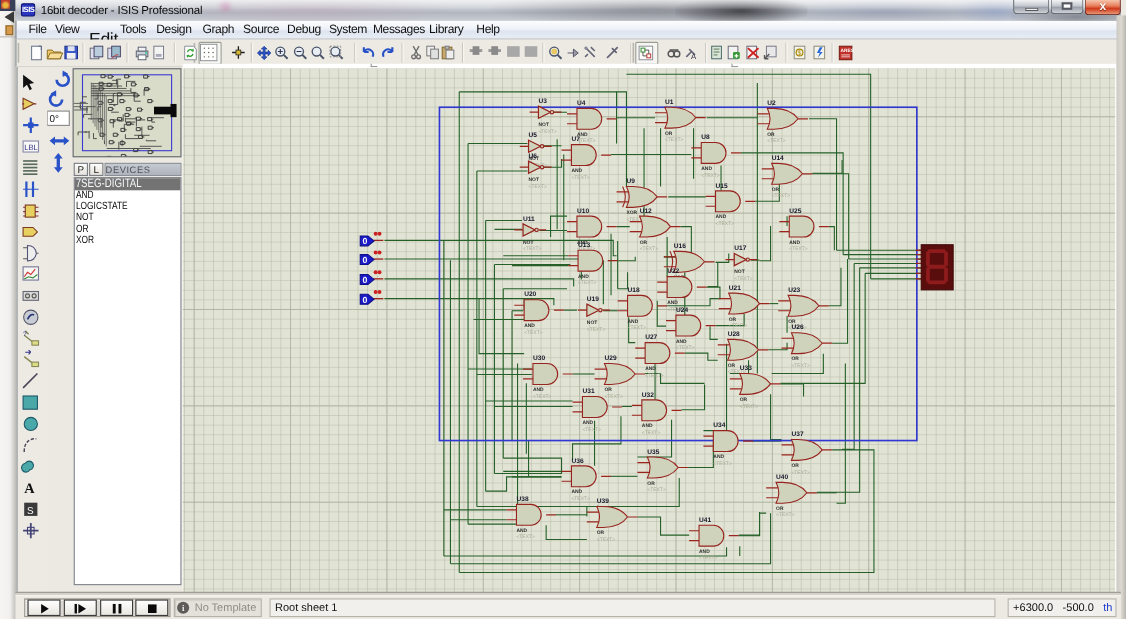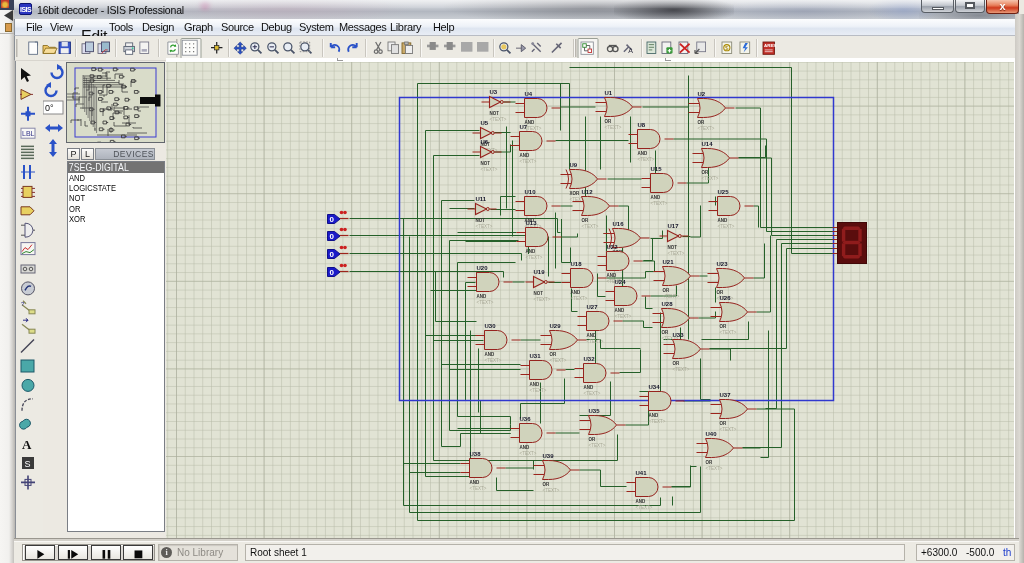--- a/index.html
+++ b/index.html
@@ -479,21 +479,21 @@
     <path d="M16,21.8 H56" stroke="#383838" stroke-width="0.7" fill="none"></path>
     <path d="M16,24.0 H60" stroke="#383838" stroke-width="0.7" fill="none"></path>
     <rect x="73" y="34" width="18" height="7" fill="#0a0a0a"></rect>
     <rect x="88" y="31.5" width="5.5" height="12" fill="#0a0a0a"></rect>
     <path d="M0,31 h13 M0,34 h13 M0,37 h13" stroke="#555" stroke-width="0.8"></path>
     <path d="M60,70 H80 M30,72 H70 M55,60 h14 M62,52 v10 M70,44 h12 M44,64 v6" stroke="#444" stroke-width="0.8"></path>
 </svg>
 
 <div class="abs" style="left:67px;top:148px;width:13px;height:12px;background:linear-gradient(180deg,#fdfdfc,#e4e1da);border:1px solid #7a7e85;font-size:9px;text-align:center;line-height:11px;color:#222">P</div>
 <div class="abs" style="left:81px;top:148px;width:13px;height:12px;background:linear-gradient(180deg,#fdfdfc,#e4e1da);border:1px solid #7a7e85;font-size:9px;text-align:center;line-height:11px;color:#222">L</div>
-<div class="abs" style="left:95px;top:148px;width:60px;height:12px;background:linear-gradient(180deg,#c6cad2,#aeb3bc);border:1px solid #8a8f96;font-size:8.5px;text-align:right;line-height:11px;color:#4e5258;letter-spacing:.5px">DEVICES</div>
+<div class="abs" style="left:95px;top:148px;width:70px;height:12px;background:linear-gradient(180deg,#c6cad2,#aeb3bc);border:1px solid #8a8f96;font-size:8.5px;text-align:left;line-height:11px;color:#4e5258;letter-spacing:.5px">DEVICES</div>
 <div class="abs" style="left:67px;top:161px;width:98px;height:371px;background:#fff;border:1px solid #7a7e85"></div>
 <div class="abs" style="left:68px;top:162px;width:96px;height:10.5px;background:#737373;color:#f6f8fb;font-size:11px;line-height:10px">
     <div style="transform:scaleX(.8);transform-origin:0 0;padding-left:1px">7SEG-DIGITAL</div>
   </div>
 <div class="abs" style="left:69px;top:173px;font-size:9.5px;line-height:10.2px;color:#090909;transform:scaleX(.8);transform-origin:0 0">AND<br>LOGICSTATE<br>NOT<br>OR<br>XOR</div>
 
 <div class="abs" style="left:166px;top:58px;width:849px;height:483px;background:#fff"></div>
 <svg class="abs" style="left:166px;top:62px" width="848" height="477" viewBox="166 62 848 477">
 <defs>
 <pattern id="gm" width="8.76" height="8.76" patternUnits="userSpaceOnUse" x="168.2" y="62.8">
@@ -999,19 +999,19 @@
     </svg></div>
 <div class="abs" style="left:91px;top:545px;width:30px;height:15px;background:linear-gradient(180deg,#ffffff,#e8e6e0);border:1px solid #3a3a3a"><svg width="28" height="13" viewBox="0 0 28 15">
       <rect x="10" y="3.5" width="3" height="10" fill="#0a0a0a"></rect>
       <rect x="16" y="3.5" width="3" height="10" fill="#0a0a0a"></rect>
     </svg></div>
 <div class="abs" style="left:123px;top:545px;width:30px;height:15px;background:linear-gradient(180deg,#ffffff,#e8e6e0);border:1px solid #3a3a3a"><svg width="28" height="13" viewBox="0 0 28 15">
       <rect x="10" y="4" width="9" height="9" fill="#0a0a0a"></rect>
     </svg></div>
 <div class="abs" style="left:158px;top:544px;width:80px;height:17px;background:#e4e1da;border:1px solid #b5b2aa;box-shadow:inset 1px 1px 1px #cac7c0"></div>
 <div class="abs" style="left:161px;top:547px;width:11px;height:11px;border-radius:50%;background:#5e5c58;color:#efefef;font-size:8px;font-weight:bold;text-align:center;line-height:11px;font-family:'Liberation Serif',serif">i</div>
-<div class="abs" style="left:177px;top:547px;font-size:10px;color:#8e8b85">No Library</div>
+<div class="abs" style="left:177px;top:547px;font-size:10px;color:#8e8b85">No Template</div>
 <div class="abs" style="left:245px;top:544px;width:660px;height:17px;background:#f2f0ec;border:1px solid #b5b2aa"></div>
 <div class="abs" style="left:250px;top:547px;font-size:10px;color:#111">Root sheet 1</div>
 <div class="abs" style="left:916px;top:544px;width:99px;height:17px;background:#f2f0ec;border:1px solid #b5b2aa"></div>
 <div class="abs" style="left:921px;top:547px;font-size:10px;color:#111">+6300.0</div>
 <div class="abs" style="left:966px;top:547px;font-size:10px;color:#111">-500.0</div>
 <div class="abs" style="left:1003px;top:547px;font-size:10px;color:#1a3acc">th</div>
 
 </body></html>

